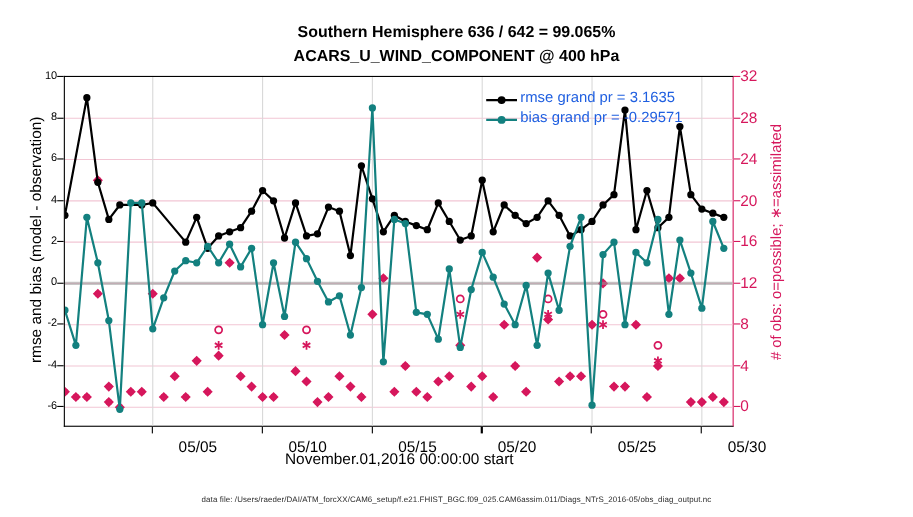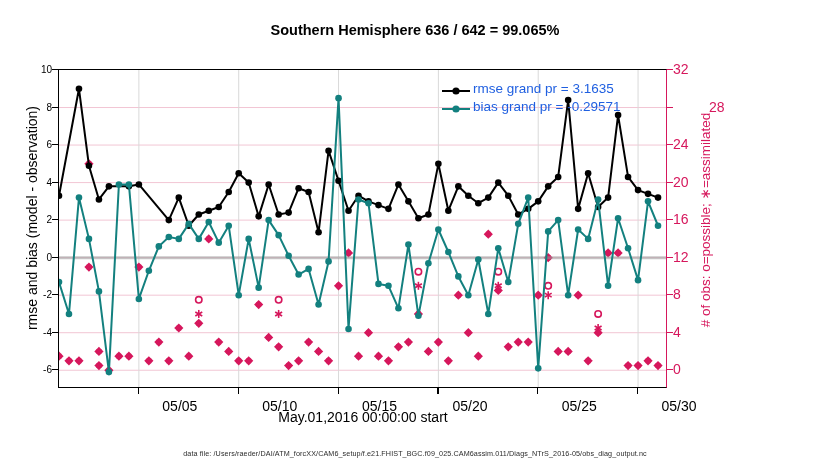--- a/index.html
+++ b/index.html
@@ -77,20 +77,21 @@
     color:#1f5fe0;font-size:13.5px;white-space:nowrap;
   }
 </style>
 </head>
 <body>
 
 <div id="stage">
 
   <div class="title-block">
     <span class="title-line">Southern Hemisphere 636 / 642 = 99.065%</span>
+    <span class="title-line">ACARS_U_WIND_COMPONENT @ 400 hPa</span>
   </div>
 
   <div class="ylabel-left">rmse and bias (model - observation)</div>
   <div class="ylabel-right"># of obs: o=possible; ∗=assimilated</div>
 
   <div class="ytickcol-left">
       <div class="ytick-left" style="top: 0px;">10</div>
       <div style="position: absolute; right: 0px; width: 6px; height: 1.2px; background: rgb(0, 0, 0); top: 0px;"></div>
       <div class="ytick-left" style="top: 37.5294px;">8</div>
       <div style="position: absolute; right: 0px; width: 6px; height: 1.2px; background: rgb(0, 0, 0); top: 37.5294px;"></div>
@@ -105,21 +106,21 @@
       <div class="ytick-left" style="top: 225.176px;">-2</div>
       <div style="position: absolute; right: 0px; width: 6px; height: 1.2px; background: rgb(0, 0, 0); top: 225.176px;"></div>
       <div class="ytick-left" style="top: 262.706px;">-4</div>
       <div style="position: absolute; right: 0px; width: 6px; height: 1.2px; background: rgb(0, 0, 0); top: 262.706px;"></div>
       <div class="ytick-left" style="top: 300.235px;">-6</div>
       <div style="position: absolute; right: 0px; width: 6px; height: 1.2px; background: rgb(0, 0, 0); top: 300.235px;"></div>
     </div>
   <div class="ytickcol-right">
       <div class="ytick-right" style="top: 0px;">32</div>
       <div style="position: absolute; left: 0px; width: 6px; height: 1.2px; background: rgb(214, 23, 92); top: 0px;"></div>
-      <div class="ytick-right" style="top: 37.5294px; margin-left: 36px;">28</div>
+      <div class="ytick-right" style="top: 37.5294px;">28</div>
       <div style="position: absolute; left: 0px; width: 6px; height: 1.2px; background: rgb(214, 23, 92); top: 37.5294px;"></div>
       <div class="ytick-right" style="top: 75.0588px;">24</div>
       <div style="position: absolute; left: 0px; width: 6px; height: 1.2px; background: rgb(214, 23, 92); top: 75.0588px;"></div>
       <div class="ytick-right" style="top: 112.588px;">20</div>
       <div style="position: absolute; left: 0px; width: 6px; height: 1.2px; background: rgb(214, 23, 92); top: 112.588px;"></div>
       <div class="ytick-right" style="top: 150.118px;">16</div>
       <div style="position: absolute; left: 0px; width: 6px; height: 1.2px; background: rgb(214, 23, 92); top: 150.118px;"></div>
       <div class="ytick-right" style="top: 187.647px;">12</div>
       <div style="position: absolute; left: 0px; width: 6px; height: 1.2px; background: rgb(214, 23, 92); top: 187.647px;"></div>
       <div class="ytick-right" style="top: 225.176px;">8</div>
@@ -452,16 +453,16 @@
       <div class="xtick" style="left: 179.705px;">05/10</div>
       <div class="xtickmark" style="left: 279.541px;"></div>
       <div class="xtick" style="left: 279.541px;">05/15</div>
       <div class="xtickmark" style="left: 379.377px;"></div>
       <div class="xtick" style="left: 370px;">05/20</div>
       <div class="xtickmark" style="left: 479.213px;"></div>
       <div class="xtick" style="left: 479.213px;">05/25</div>
       <div class="xtickmark" style="left: 579.049px;"></div>
       <div class="xtick" style="left: 579.049px;">05/30</div>
     </div>
-  <div class="xlabel">May.01,2016 00:00:00 start</div>
+  <div class="xlabel">November.01,2016 00:00:00 start</div>
   <div class="footer">data file: /Users/raeder/DAI/ATM_forcXX/CAM6_setup/f.e21.FHIST_BGC.f09_025.CAM6assim.011/Diags_NTrS_2016-05/obs_diag_output.nc</div>
 
 </div>
 
 </body></html>

